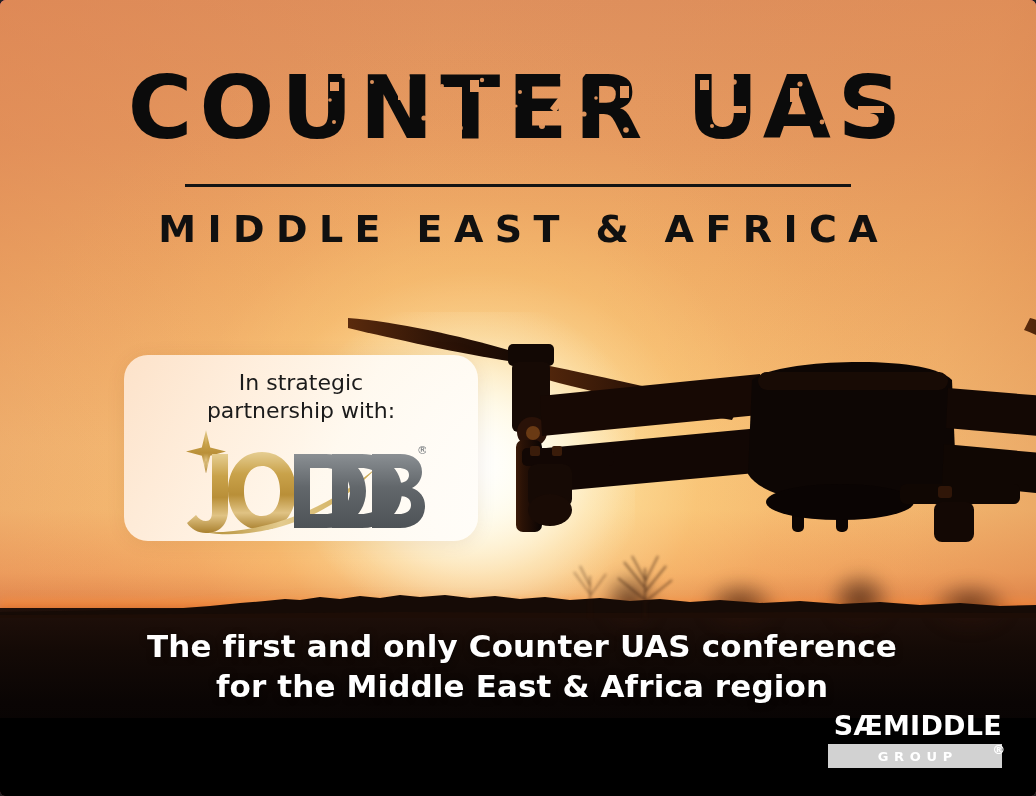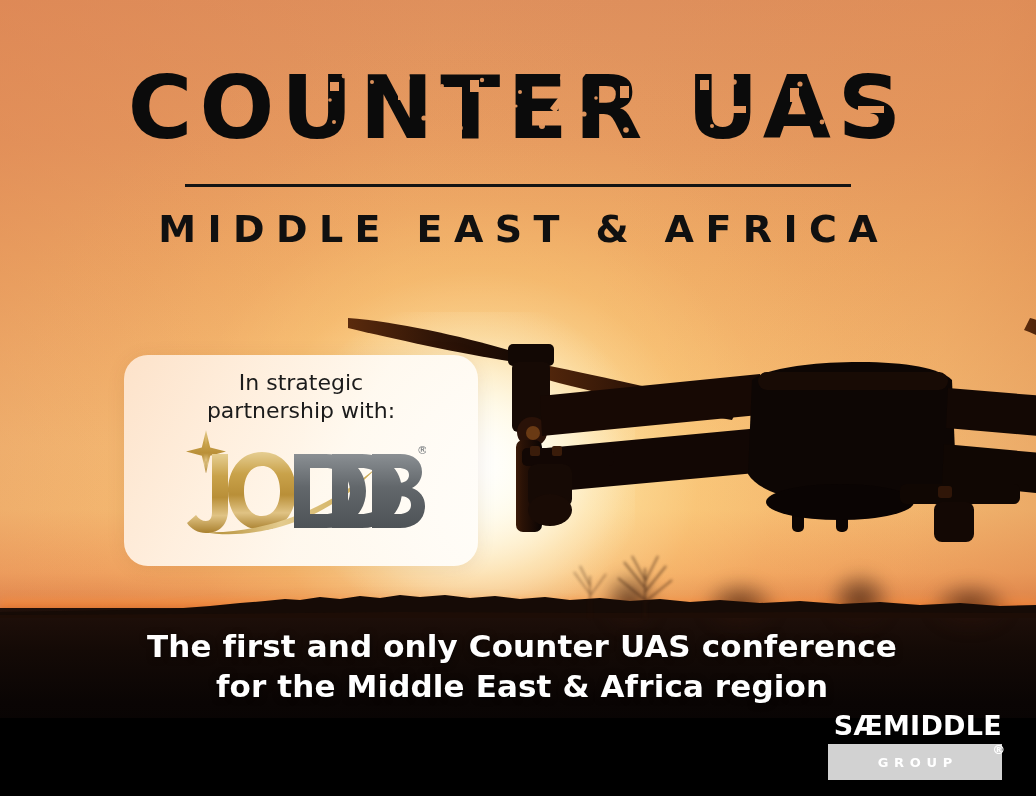--- a/index.html
+++ b/index.html
@@ -5,20 +5,21 @@
 <style>
   * { margin:0; padding:0; box-sizing:border-box; }
   html,body { background:#222; }
 
   .poster{
     position:relative;
     width:1036px; height:796px;
     overflow:hidden;
     font-family:"Liberation Sans", sans-serif;
     background:#ec4899;
+    border-radius:6px;
   }
 
   
   .sky{
     position:absolute; inset:0;
     background:
       linear-gradient(180deg,
         #DE8F5C 0%,
         #E59A60 18%,
         #EFAE68 34%,
@@ -136,21 +137,21 @@
     font-size:38px;
     letter-spacing:.30em;
     color:#101010;
     padding-left:.30em;
   }
 
   
   .partner-card{
     position:absolute;
     left:124px; top:355px;
-    width:354px; height:211px;
+    width:354px; height:186px;
     border-radius:24px;
     background:
       linear-gradient(118deg,
         rgba(253,228,205,.97) 0%,
         rgba(255,241,226,.97) 32%,
         rgba(255,250,242,.96) 58%,
         rgba(255,253,249,.95) 100%);
     box-shadow:0 2px 18px rgba(120,60,20,.10);
     display:flex; flex-direction:column;
     align-items:center;
@@ -196,21 +197,21 @@
     font-family:"DejaVu Sans", sans-serif;
     font-weight:700;
     font-size:27px;
     letter-spacing:.01em;
     color:#ffffff;
     line-height:1;
   }
   .sae-group-bar{
     position:relative;
     margin-top:5px;
-    height:36px;
+    height:24px;
     background:#d2d2d2;
     display:flex; align-items:center; justify-content:center;
   }
   .sae-group-bar span{
     font-family:"DejaVu Sans", sans-serif;
     font-weight:700;
     font-size:13px;
     letter-spacing:.44em;
     color:#ffffff;
     padding-left:.44em;

